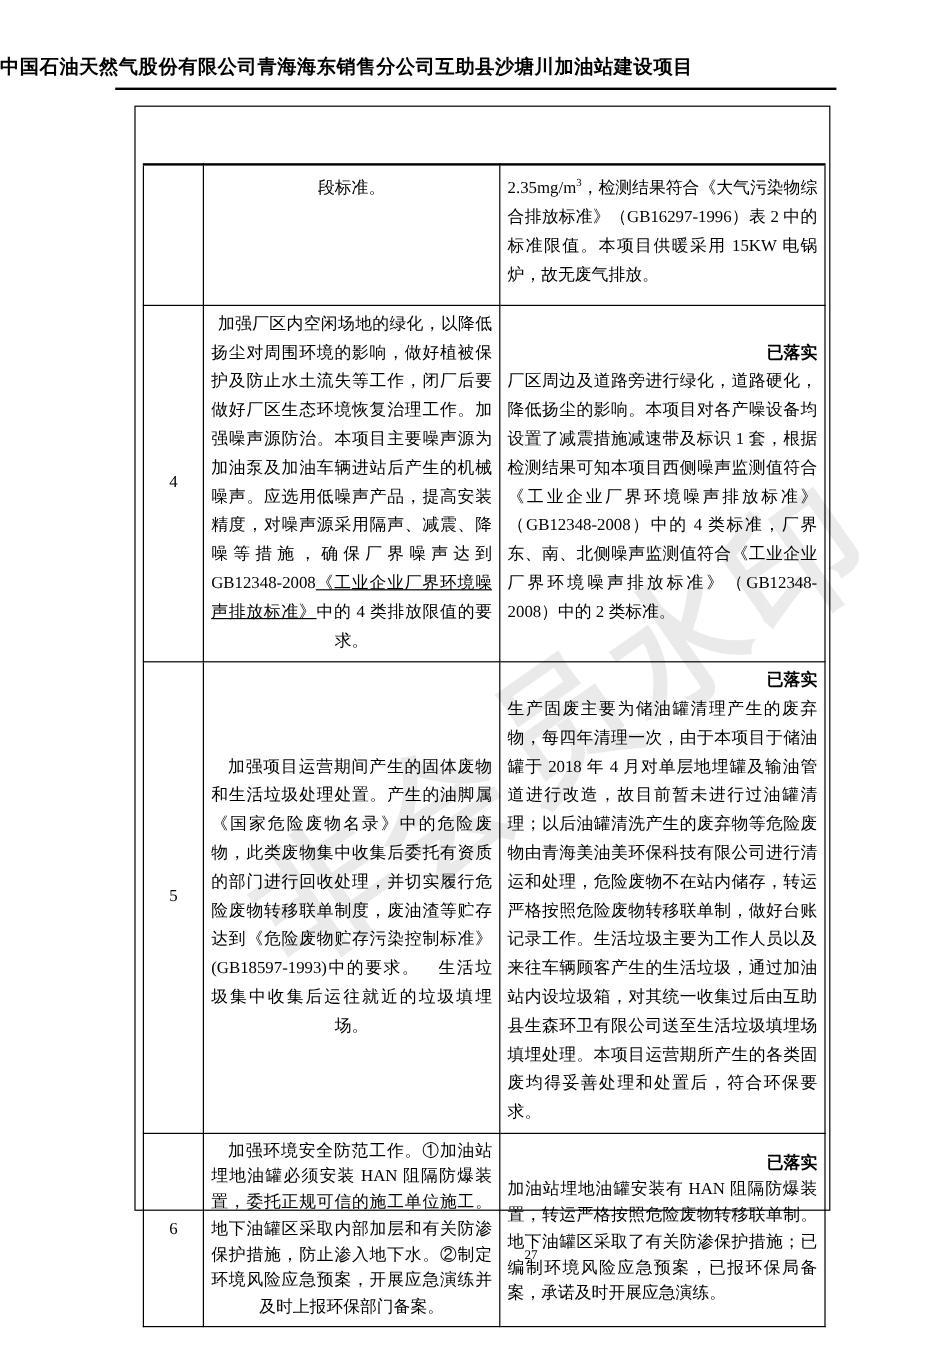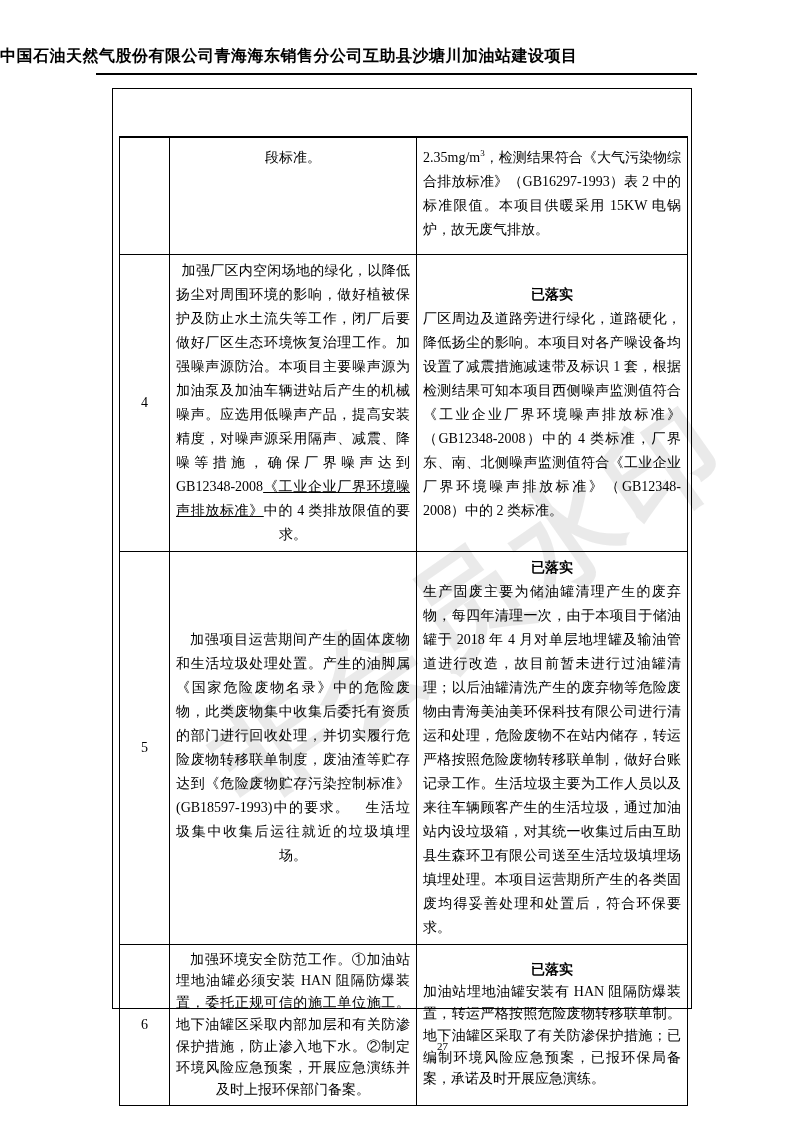--- a/index.html
+++ b/index.html
@@ -66,21 +66,21 @@
   }
   td.right-cell{
     text-align:justify;
     line-height:24px;
   }
   tr.r1 td{vertical-align:top;padding-top:8px;}
   tr.r1 td.left-cell{text-align:center;text-align-last:center;}
   tr.r6 td{line-height:21.8px;}
   .indent1{text-indent:1em;display:block;}
   .indent05{text-indent:.4em;display:block;}
-  .status{display:block;font-weight:bold;text-align:center;text-indent:0;}
+  .status{display:block;font-weight:bold;text-align:right;text-indent:0;}
   .uline{text-decoration:underline;}
   sup.m3{font-size:9px;vertical-align:super;line-height:0;}
   .doc-footer{
     position:absolute;top:1040px;left:0;width:100%;
     text-align:center;font-size:11px;padding-left:46px;
   }
 </style>
 </head>
 <body>
 
@@ -99,21 +99,21 @@
         <col class="col-left">
         <col class="col-right">
     </colgroup>
     <tbody>
       <tr class="r1">
         <td class="num-cell"></td>
         <td class="left-cell">
           <span>段标准。</span>
         </td>
         <td class="right-cell">
-          <span>2.35mg/m</span><sup class="m3">3</sup><span>，检测结果符合《大气污染物综合排放标准》（GB16297-1993）表 2 中的标准限值。本项目供暖采用 15KW 电锅炉，故无废气排放。</span>
+          <span>2.35mg/m</span><sup class="m3">3</sup><span>，检测结果符合《大气污染物综合排放标准》（GB16297-1996）表 2 中的标准限值。本项目供暖采用 15KW 电锅炉，故无废气排放。</span>
         </td>
       </tr>
 
       <tr class="r4">
         <td class="num-cell">4</td>
         <td class="left-cell">
           <span class="indent05"><span>加强厂区内空闲场地的绿化，以降低扬尘对周围环境的影响，做好植被保护及防止水土流失等工作，闭厂后要做好厂区生态环境恢复治理工作。加强噪声源防治。本项目主要噪声源为加油泵及加油车辆进站后产生的机械噪声。应选用低噪声产品，提高安装精度，对噪声源采用隔声、减震、降噪等措施，确保厂界噪声达到 GB12348-2008</span><span class="uline">《工业企业厂界环境噪声排放标准》</span><span>中的 4 类排放限值的要求。</span></span>
         </td>
         <td class="right-cell">
           <span class="status">已落实</span>

